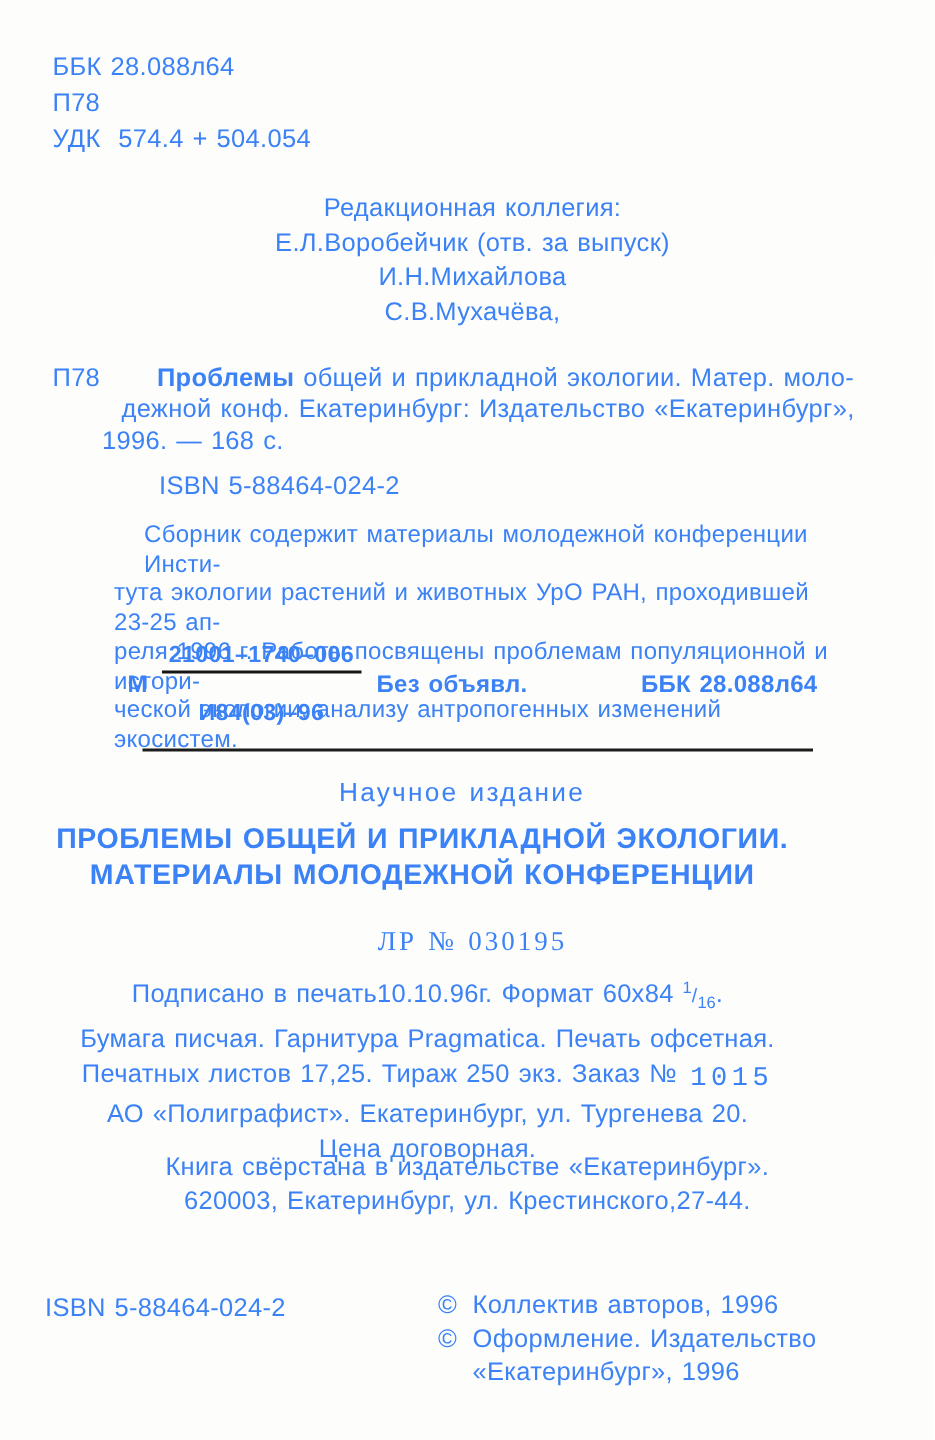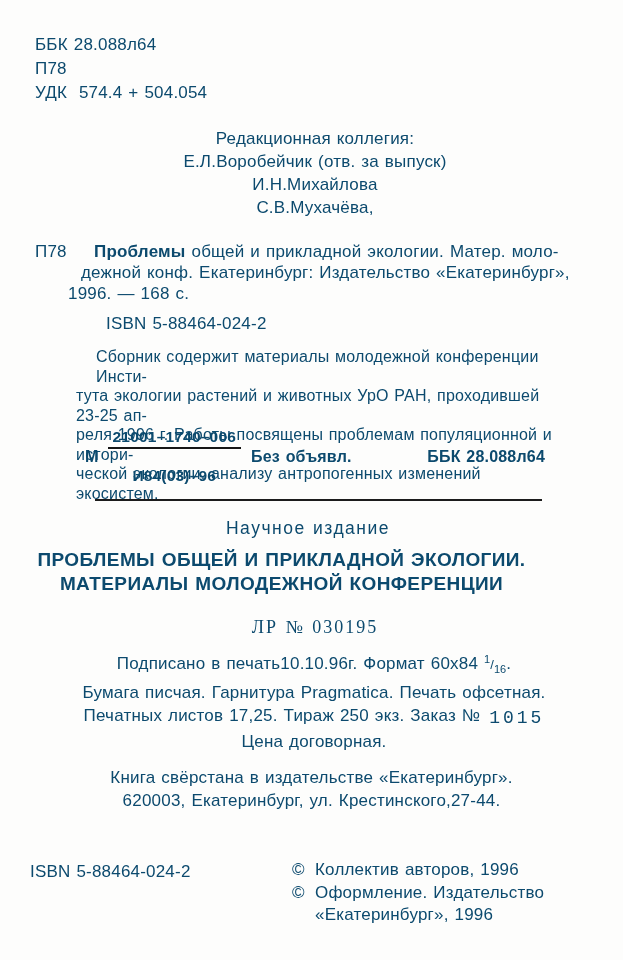--- a/index.html
+++ b/index.html
@@ -1,31 +1,31 @@
 <!DOCTYPE html>
 <html><head>
 <meta charset="utf-8">
 <style>
   html,body { margin:0; padding:0; background:#ffffff; }
   .page {
     position:relative; width:623px; height:960px; overflow:hidden;
-    background:#fdfdfc; color:#0c4a6e;
+    background:#fdfdfc; color:#3b82f6;
     font-family:"Liberation Sans","DejaVu Sans",sans-serif;
     font-size:17px; word-spacing:1px; letter-spacing:0.2px;
   }
   .abs { position:absolute; }
 
   .sec-bib   { left:35px; top:33px; line-height:24px; }
   .pre       { white-space:pre-wrap; }
 
   .sec-editorial { left:35px; top:127px; width:560px; text-align:center; line-height:23px; }
 
   .sec-catalog { left:68px; top:241px; width:512px; line-height:21px; }
   .cat-code  { position:absolute; left:-33px; top:0; }
-  .cat-l1    { padding-left:26px; }
+  .cat-l1    { padding-left:26px;text-align:center; }
   .cat-l1 b  { font-weight:bold; }
   .cat-l2    { padding-left:13px; }
   .cat-isbn  { padding-left:38px; margin-top:9px; }
 
   .sec-annotation { left:76px; top:347px; width:486px; line-height:19.5px; font-size:16px; }
   .ann-l1    { padding-left:20px; }
 
   .sec-class { left:85px; top:428px; width:460px; display:flex; align-items:center;
                font-weight:bold; font-size:15.5px; line-height:17px; }
   .cls-prefix{ margin-right:9px; font-size:16px; }
@@ -39,21 +39,21 @@
 
   .sec-sci   { left:0; top:518px; width:616px; text-align:center; font-size:17.5px; letter-spacing:1.5px; }
 
   .sec-title { left:0; top:548px; width:563px; text-align:center; font-weight:bold;
                font-size:19px; line-height:23.5px; letter-spacing:0.4px; }
 
   .sec-lr    { left:0; top:617px; width:590px; text-align:center;
                font-family:"Liberation Serif","DejaVu Serif",serif;
                font-size:18px; letter-spacing:2px;padding-left:20px; }
 
-  .sec-imprint { left:0; top:648px; width:570px; text-align:center; line-height:23px;margin-left:29px; }
+  .sec-imprint { left:0; top:648px; width:570px; text-align:center; line-height:23px; }
   .sec-imprint sup { font-size:11px; vertical-align:6px; letter-spacing:0; }
   .sec-imprint sub { font-size:11px; vertical-align:-4px; letter-spacing:0; }
   .frac-slash { font-size:13px; }
   .order-num { font-family:"Liberation Mono","DejaVu Sans Mono",monospace;
                font-size:18px; letter-spacing:3px; margin-left:3px; vertical-align:-2px; }
 
   .sec-pub   { left:0; top:766px; width:623px; text-align:center; line-height:23px; }
 
   .footer-isbn { left:30px; top:862px; }
   .sec-copy  { left:292px; top:859px; line-height:22.5px; }
@@ -111,20 +111,21 @@
     <div>ПРОБЛЕМЫ ОБЩЕЙ И ПРИКЛАДНОЙ ЭКОЛОГИИ.</div>
     <div>МАТЕРИАЛЫ МОЛОДЕЖНОЙ КОНФЕРЕНЦИИ</div>
   </div>
 
   <div class="abs sec-lr">ЛР № 030195</div>
 
   <div class="abs sec-imprint">
     <div><span>Подписано в печать10.10.96г. Формат 60х84 </span><sup>1</sup><span class="frac-slash">/</span><sub>16</sub><span>.</span></div>
     <div>Бумага писчая. Гарнитура Pragmatica. Печать офсетная.</div>
     <div><span>Печатных листов 17,25. Тираж 250 экз. Заказ № </span><span class="order-num">1015</span></div>
+    <div>АО «Полиграфист». Екатеринбург, ул. Тургенева 20.</div>
     <div>Цена договорная.</div>
   </div>
 
   <div class="abs sec-pub">
     <div>Книга свёрстана в издательстве «Екатеринбург».</div>
     <div>620003, Екатеринбург, ул. Крестинского,27-44.</div>
   </div>
 
   <div class="abs footer-isbn">ISBN 5-88464-024-2</div>
 

